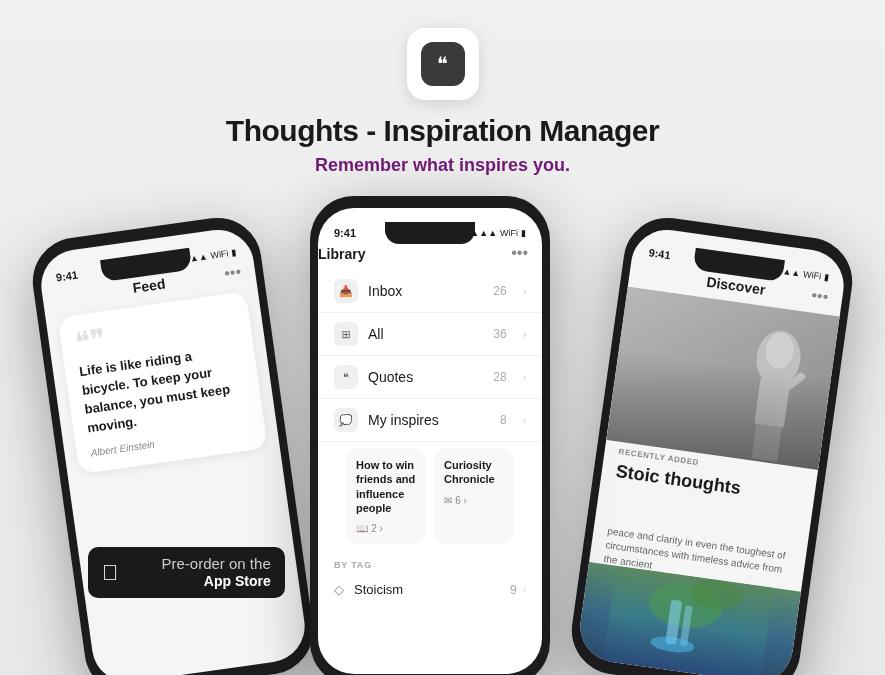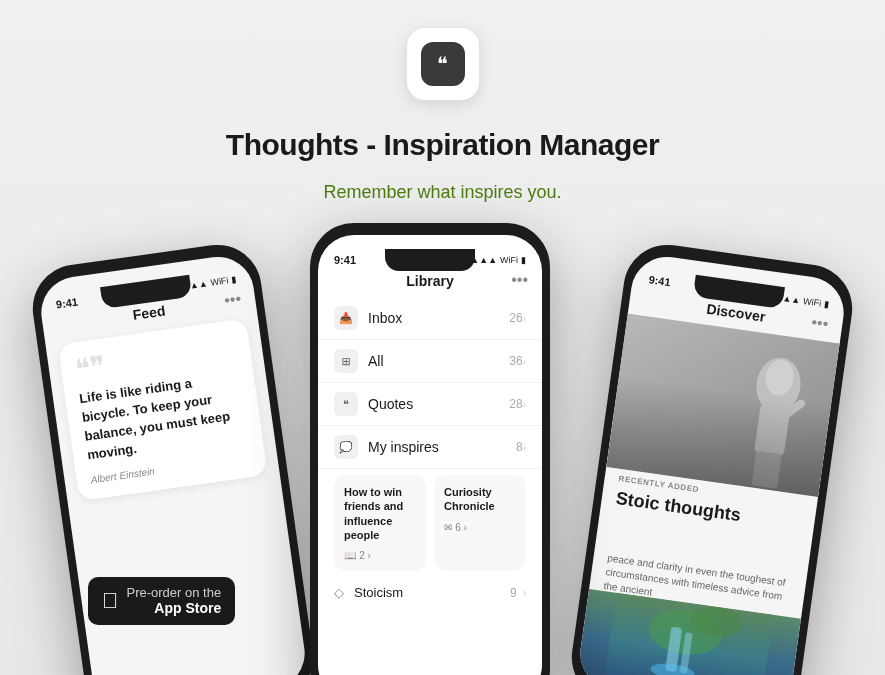--- a/index.html
+++ b/index.html
@@ -39,31 +39,31 @@
     }
     .app-icon-bubble::after {
       content: '❝';
       color: white;
       font-size: 20px;
       line-height: 1;
     }
 
     
     .app-title {
-      margin-top: 28px;
+      margin-top: 14px;
       font-size: 30px;
       font-weight: 700;
       color: #1a1a1a;
       letter-spacing: -0.5px;
     }
     .app-subtitle {
-      margin-top: 20px;
+      margin-top: 7px;
       font-size: 18px;
-      font-weight: 400;
-      color: #4d7c0f;
+      font-weight: 700;
+      color: #701a75;
     }
 
     
     .phones-container {
       position: relative;
       width: 885px;
       height: 440px;
       margin-top: 10px;
     }
 
@@ -219,21 +219,20 @@
       font-size: 10px;
       color: #888;
       font-style: italic;
     }
 
     
     .lib-header {
       position: absolute;
       top: 38px;
       left: 0; right: 0;
-      text-align: center;
       font-size: 14px;
       font-weight: 600;
       color: #1a1a1a;
     }
     .lib-more-btn {
       position: absolute;
       top: 36px;
       right: 14px;
       font-size: 16px;
       color: #888;
@@ -263,40 +262,40 @@
       color: #666;
     }
     .lib-row-label {
       flex: 1;
       font-size: 14px;
       color: #1a1a1a;
     }
     .lib-row-count {
       font-size: 12px;
       color: #aaa;
-      margin-right: 0;
+      margin-right: 16px;
     }
     .lib-row-chevron {
       font-size: 10px;
       color: #ccc;
     }
 
     .lib-section-header {
       padding: 10px 16px 4px;
       font-size: 9px;
       font-weight: 600;
       color: #aaa;
       letter-spacing: 0.8px;
       text-transform: uppercase;
     }
 
     .lib-collection-row {
       display: flex;
       gap: 8px;
-      padding: 6px 16px;
+      padding: 6px 28px;
     }
     .lib-collection-card {
       flex: 1;
       background: #f8f8f8;
       border-radius: 12px;
       padding: 10px;
       min-height: 70px;
     }
     .lib-collection-name {
       font-size: 11px;
@@ -420,23 +419,24 @@
     .appstore-apple {
       font-size: 22px;
       color: white;
       line-height: 1;
     }
     .appstore-text {
       display: flex;
       flex-direction: column;
     }
     .appstore-preorder {
-      font-size: 13px;
+      font-size: 15px;
       color: #ccc;
       line-height: 1.2;
+      margin-left: 35px;
     }
     .appstore-name {
       font-size: 14px;
       font-weight: 600;
       color: white;
       line-height: 1.2;
       text-align: right;
     }
   </style>
 </head>
@@ -524,20 +524,21 @@
             </div>
           </div>
           <div class="lib-collection-card">
             <div class="lib-collection-name">Curiosity Chronicle</div>
             <div class="lib-collection-footer">
               <span class="lib-collection-count">✉ 6 ›</span>
             </div>
           </div>
         </div>
 
+        <div class="lib-section-header">BY TAG</div>
         <div class="lib-tag-row">
           <span class="lib-tag-icon">◇</span>
           <span class="lib-tag-label">Stoicism</span>
           <span class="lib-tag-count">9</span>
           <span class="lib-row-chevron">›</span>
         </div>
       </div>
     </div>
   </div>
 

